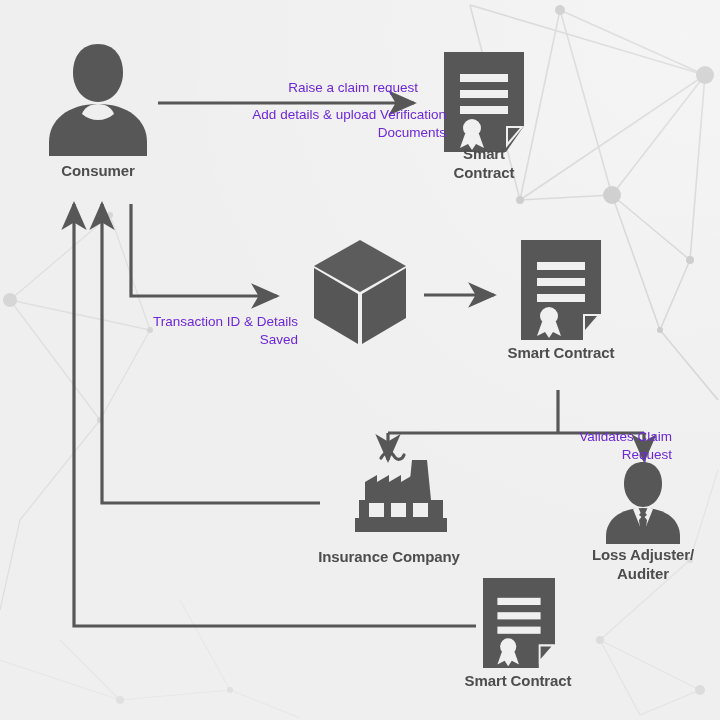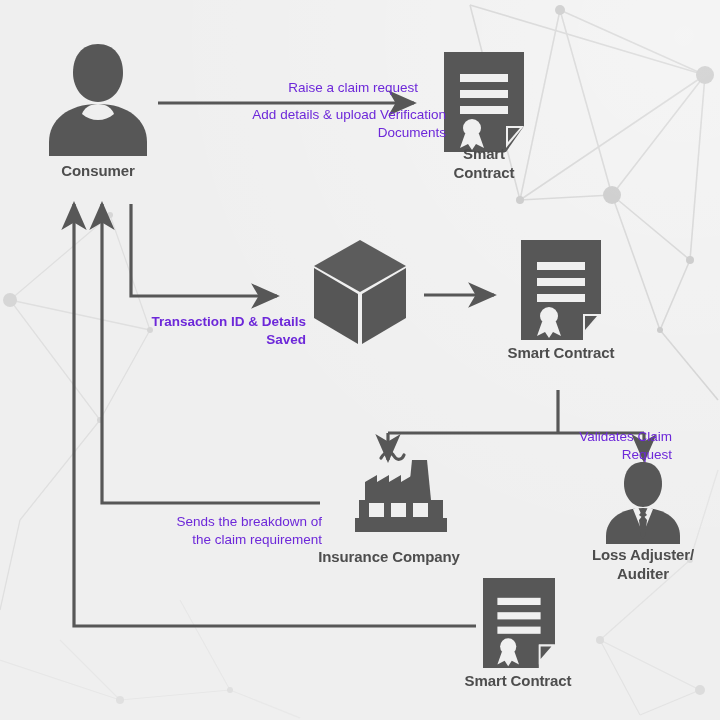--- a/index.html
+++ b/index.html
@@ -267,23 +267,21 @@
       <path d="M21,82 L16,96 L24,92 L28,98 L32,92 L40,96 L35,82 Z" fill="#f0f0f0"></path>
     </svg>
   </div>
   <div class="node-label" style="left:437px; top:672px; width:162px;">Smart Contract</div>
 
   <div class="edge-label" style="left:158px; top:79px; width:260px;">Raise a claim request</div>
 
   <div class="edge-label" style="left:156px; top:106px; width:290px;">Add details &amp; upload Verification
 Documents</div>
 
-  <div class="edge-label" style="left:116px; top:313px; width:190px;font-weight:bold;">Transaction ID &amp; Details
+  <div class="edge-label" style="left:108px; top:313px; width:190px;">Transaction ID &amp; Details
 Saved</div>
 
   <div class="edge-label" style="left:496px; top:428px; width:176px;">Validates Claim
 Request</div>
 
-  <div class="edge-label" style="left:102px; top:513px; width:220px;">Sends the breakdown of
-the claim requirement</div>
 
 
 </div>
 
 </body></html>

